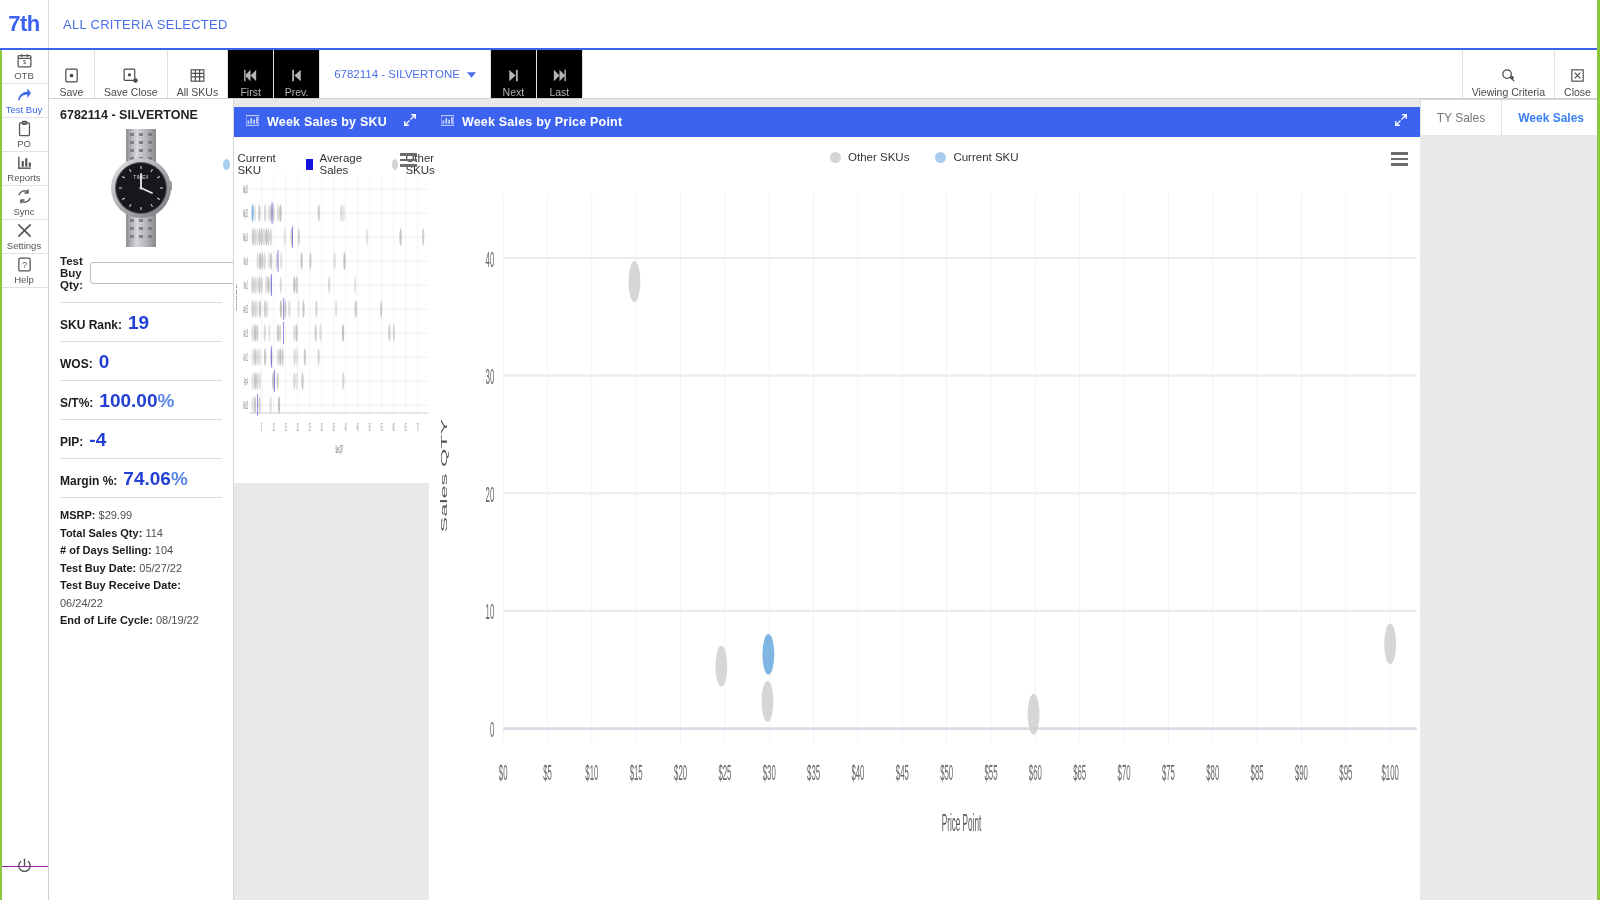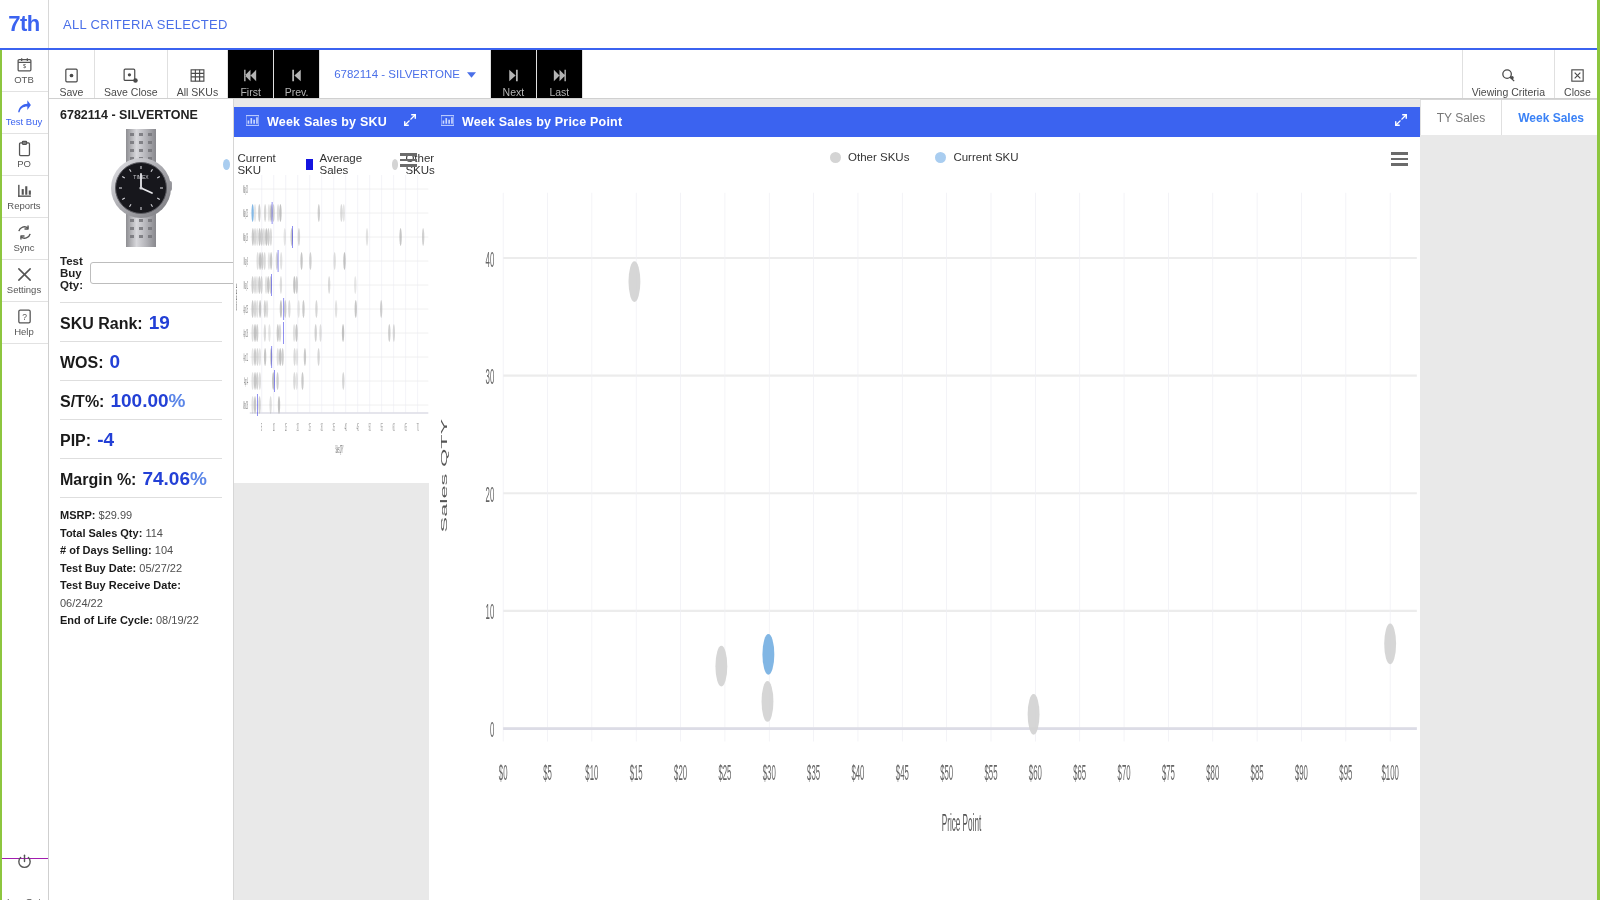--- a/index.html
+++ b/index.html
@@ -30,21 +30,21 @@
   .body { flex: 1; display: flex; min-height: 0; }
 
   
   .rail {
     width: 49px; min-width: 49px; background: #fff;
     border-right: 1px solid #cfcfcf; display: flex; flex-direction: column;
     position: relative;
   }
   .rail::after{content:"";position:absolute;left:0;top:0;bottom:0;width:2px;background:#8dc63f;}
   .rail-item {
-    height: 42px; display: flex; flex-direction: column; align-items: center;
+    height: 34px; display: flex; flex-direction: column; align-items: center;
     justify-content: center; gap: 2px; border-bottom: 1px solid #e2e2e2;
     color: #555; cursor: pointer;
   }
   .rail-item .ic { width: 17px; height: 17px; display: block; }
   .rail-item .lbl { font-size: 9.5px; line-height: 1; }
   .rail-item.active { color: #3b63f0; }
   .rail-spacer { flex: 1; border-bottom: none; }
   .rail-item.logout { border-top: 1px solid #a21caf; border-bottom: none; gap: 27px; }
 
   
@@ -74,21 +74,21 @@
   }
   .sku-title { font-size: 12.5px; font-weight: bold; color: #222; margin-bottom: 7px; }
   .watch-wrap { display: flex; justify-content: center; margin-bottom: 8px; }
   .qty-row { display: flex; align-items: center; gap: 7px; margin: 4px 0 11px 0; }
   .qty-row .lab { font-size: 11.5px; font-weight: bold; color: #222; }
   .qty-input {
     flex: 1; height: 22px; border: 1px solid #bdbdbd; border-radius: 3px;
     font-family: "Liberation Sans", sans-serif; font-size: 12px; padding: 0 5px; outline: none;
   }
   .stat { border-top: 1px solid #dedede; padding: 9px 0 7px 0; display: flex; align-items: baseline; gap: 6px; }
-  .stat .k { font-size: 16px; font-weight: bold; color: #1a1a1a; }
+  .stat .k { font-size: 12px; font-weight: bold; color: #1a1a1a; }
   .stat .v { font-size: 19px; font-weight: bold; color: #2340d6; }
   .stat .v .suf { color: #5b86e8; }
   .meta { border-top: 1px solid #dedede; padding-top: 9px; }
   .meta-row { font-size: 11px; color: #4e4e4e; line-height: 17.5px; }
   .meta-row b { color: #1a1a1a; font-weight: bold; }
 
   
   .charts { flex: 1; background: #e9e9e9; display: flex; min-width: 0; }
   .panel { background: #fff; margin: 0; display: flex; flex-direction: column; min-height: 0; }
   .panel-head {

